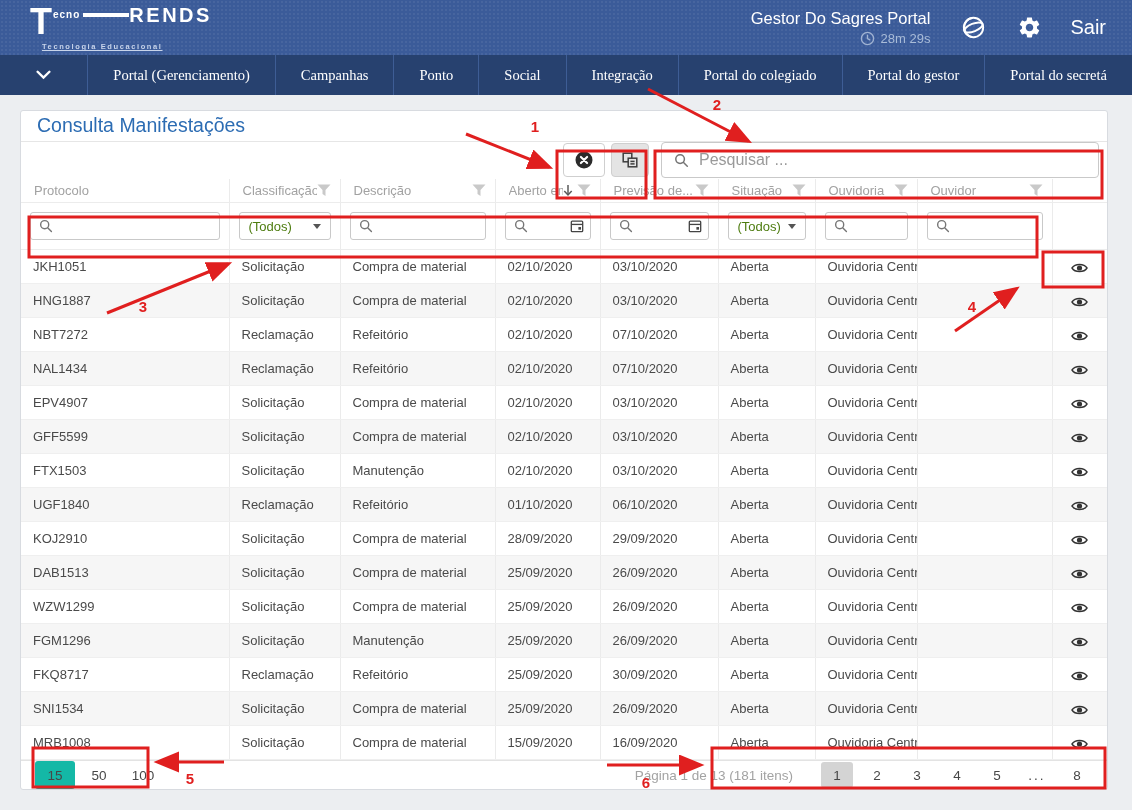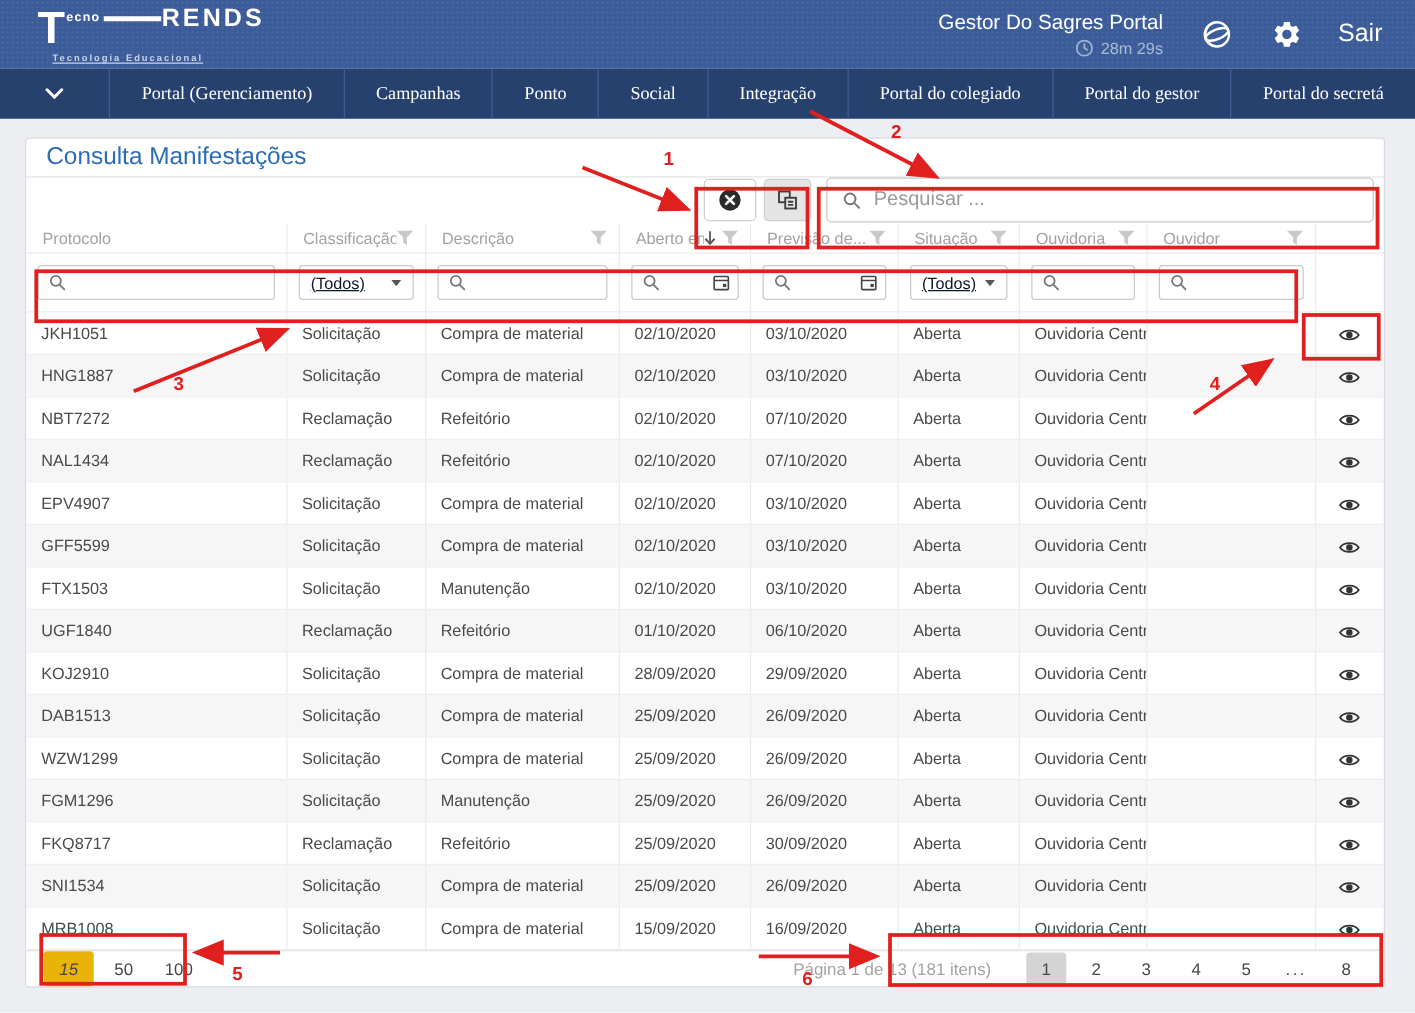--- a/index.html
+++ b/index.html
@@ -78,35 +78,35 @@
   thead tr.flt td{height:44px;border-bottom:1px solid #ececec;}
   .filter-box{
     margin:0 8px;height:28px;border:1px solid #c9c9c9;border-radius:3px;background:#fff;
     display:flex;align-items:center;padding:0 6px 0 8px;box-sizing:border-box;
   }
   .filter-box input{border:none;outline:none;flex:1;width:20px;margin-left:6px;font-size:13px;
                     font-family:inherit;color:#444;background:transparent;}
   .filter-select{
     margin:0 8px;height:28px;border:1px solid #c9c9c9;border-radius:3px;background:#fff;
     display:flex;align-items:center;justify-content:space-between;padding:0 9px;
-    box-sizing:border-box;color:#0f172a;cursor:pointer;text-decoration:underline;
+    box-sizing:border-box;color:#4d7c0f;cursor:pointer;
   }
   tbody td{height:31px;color:#4a4a4a;padding-left:12px;border-bottom:1px solid #efefef;}
   tbody tr:nth-child(even){background:#f6f6f6;}
   td.eye-cell{text-align:center;padding-left:0;}
   .eye-btn{display:inline-flex;cursor:pointer;vertical-align:middle;}
   
   .grid-footer{
     flex:1;border-top:1px solid #e3e3e3;display:flex;align-items:center;
     justify-content:space-between;padding:0 14px;
   }
   .page-sizes{display:flex;align-items:center;gap:4px;}
   .size-btn{min-width:30px;height:28px;display:flex;align-items:center;justify-content:center;
             color:#474747;font-size:13.5px;border-radius:3px;cursor:pointer;padding:0 5px;}
-  .size-btn.selected{background:#eab308;font-style:italic;}
+  .size-btn.selected{background:#14b8a6;}
   .pager{display:flex;align-items:center;}
   .pager-info{color:#a3a3a3;font-size:13.5px;margin-right:20px;}
   .page-btn{min-width:24px;height:26px;display:flex;align-items:center;justify-content:center;
             color:#474747;font-size:13.5px;border-radius:3px;cursor:pointer;margin-left:8px;padding:0 4px;}
   .page-btn.selected{background:#d4d4d4;}
   .page-btn.ellipsis{cursor:default;letter-spacing:2px;}
   
   .annotations{position:absolute;left:0;top:0;pointer-events:none;z-index:50;}
   .icon{display:inline-flex;align-items:center;}
 </style>

